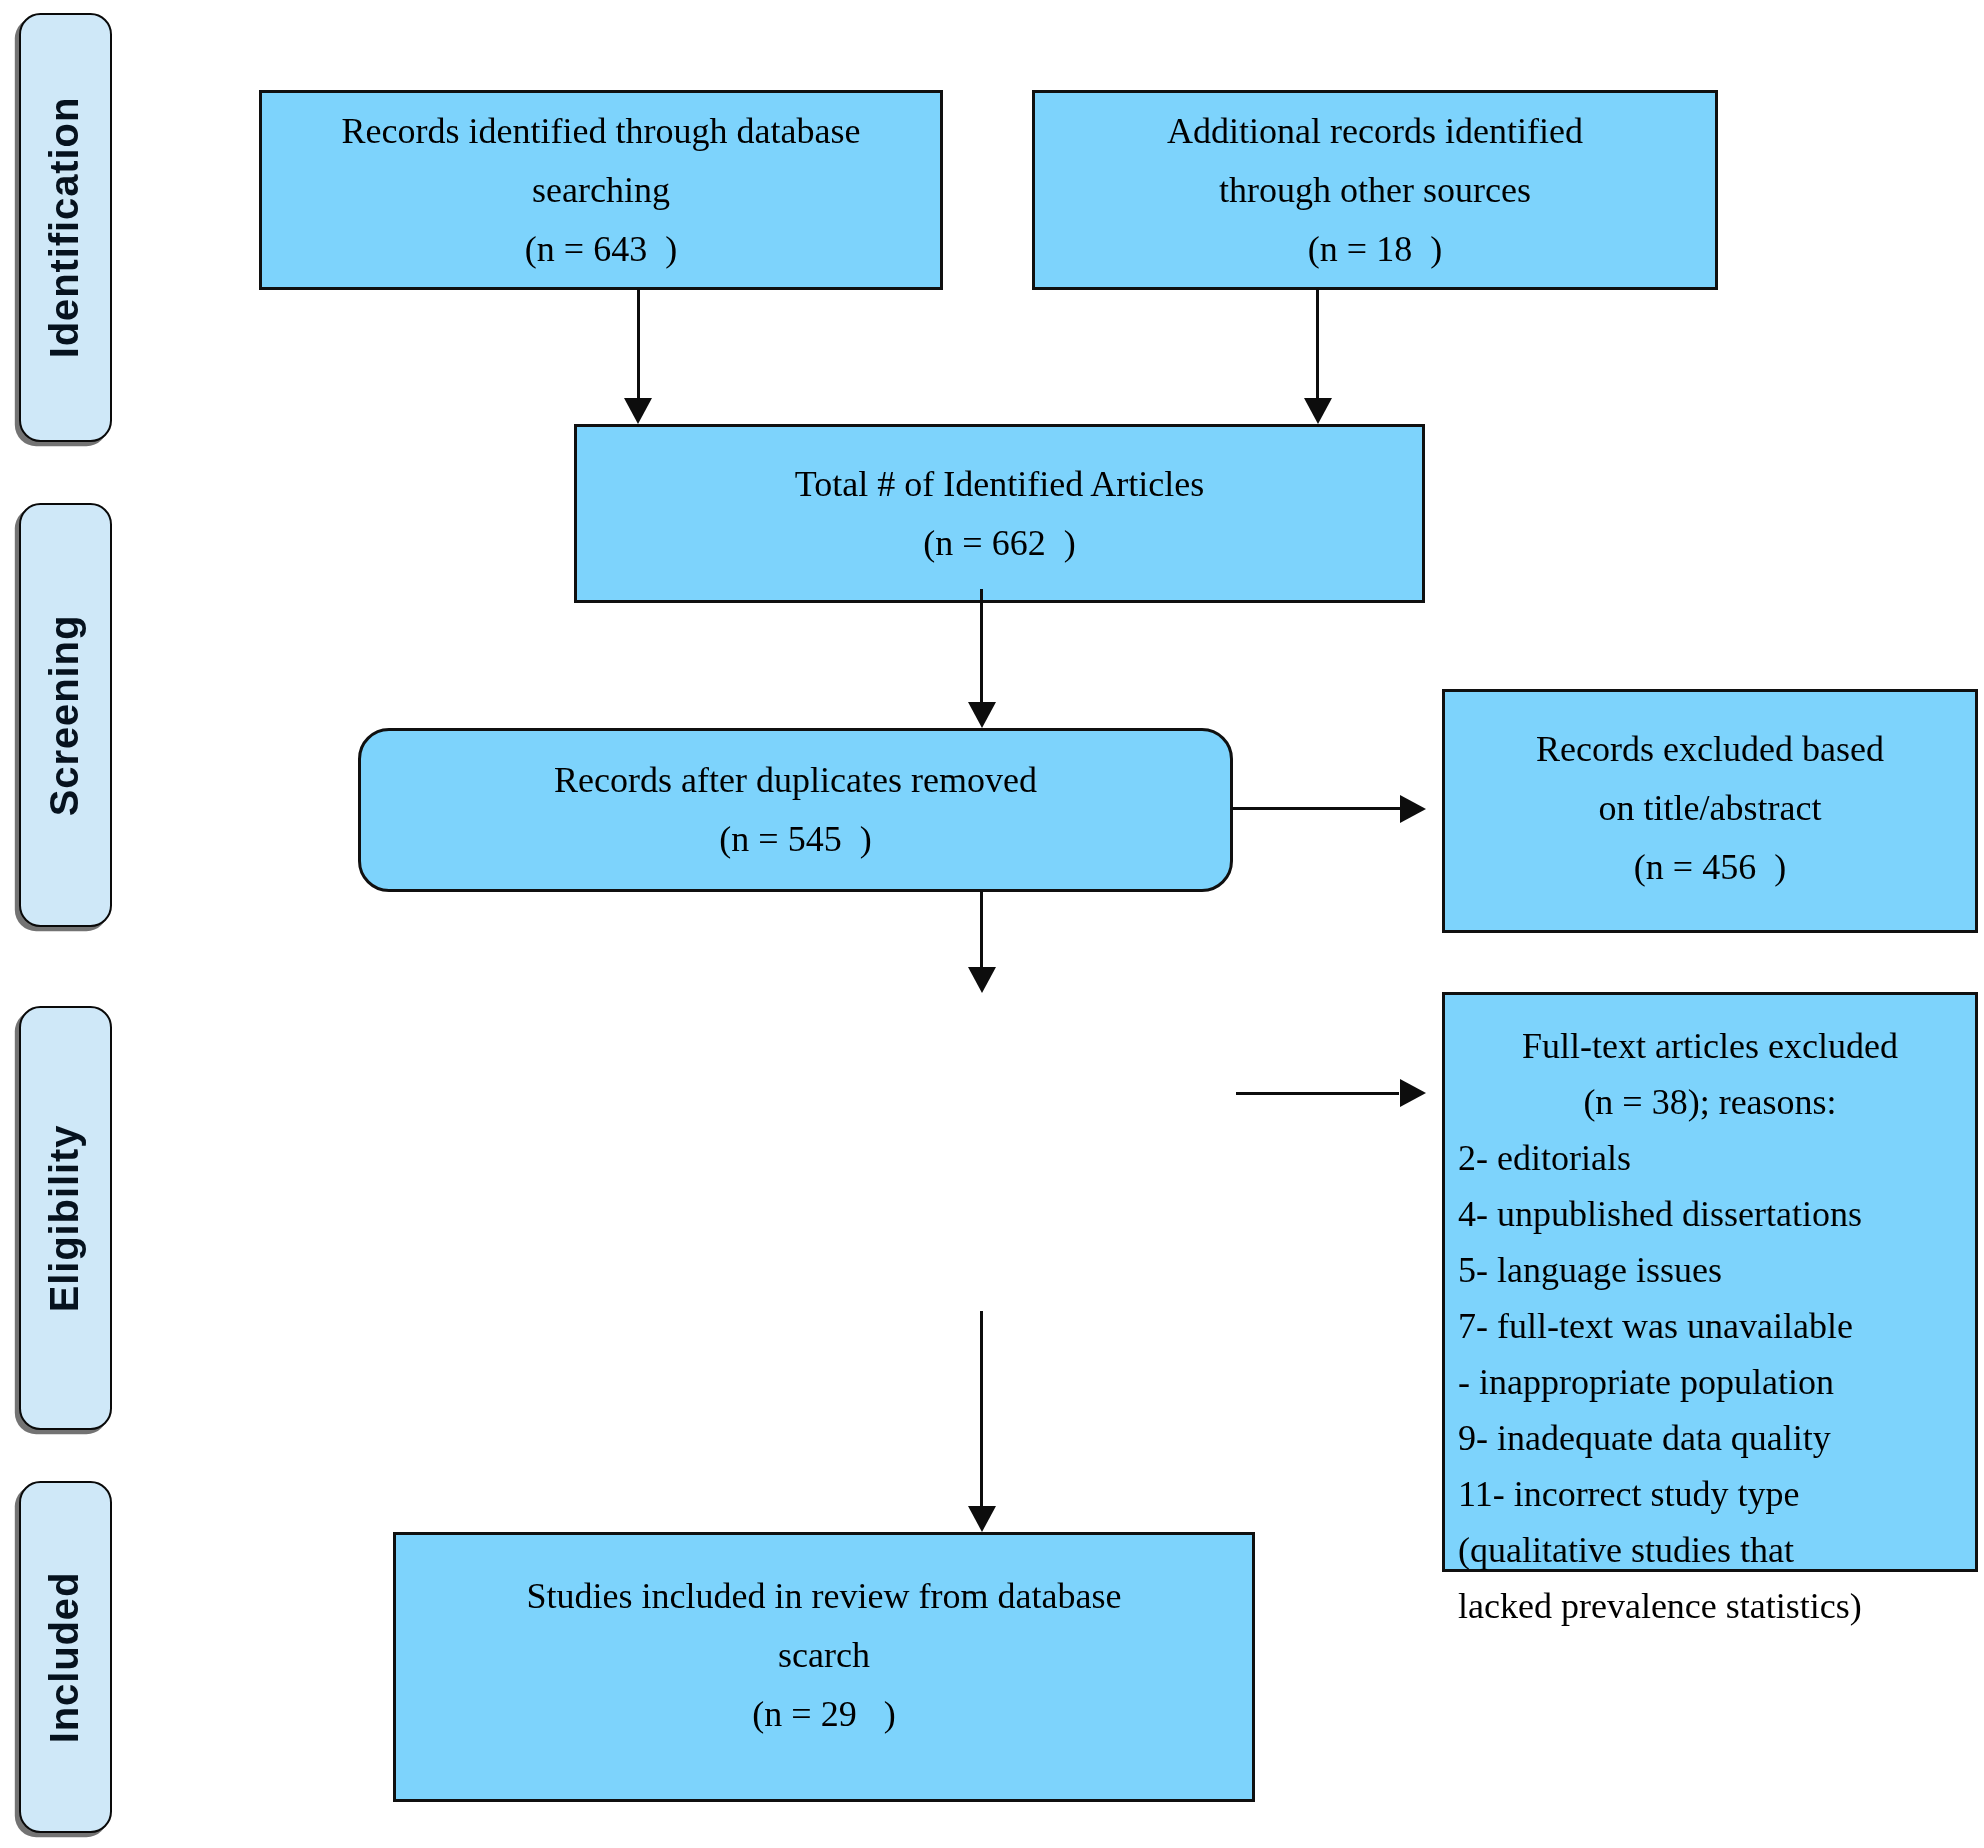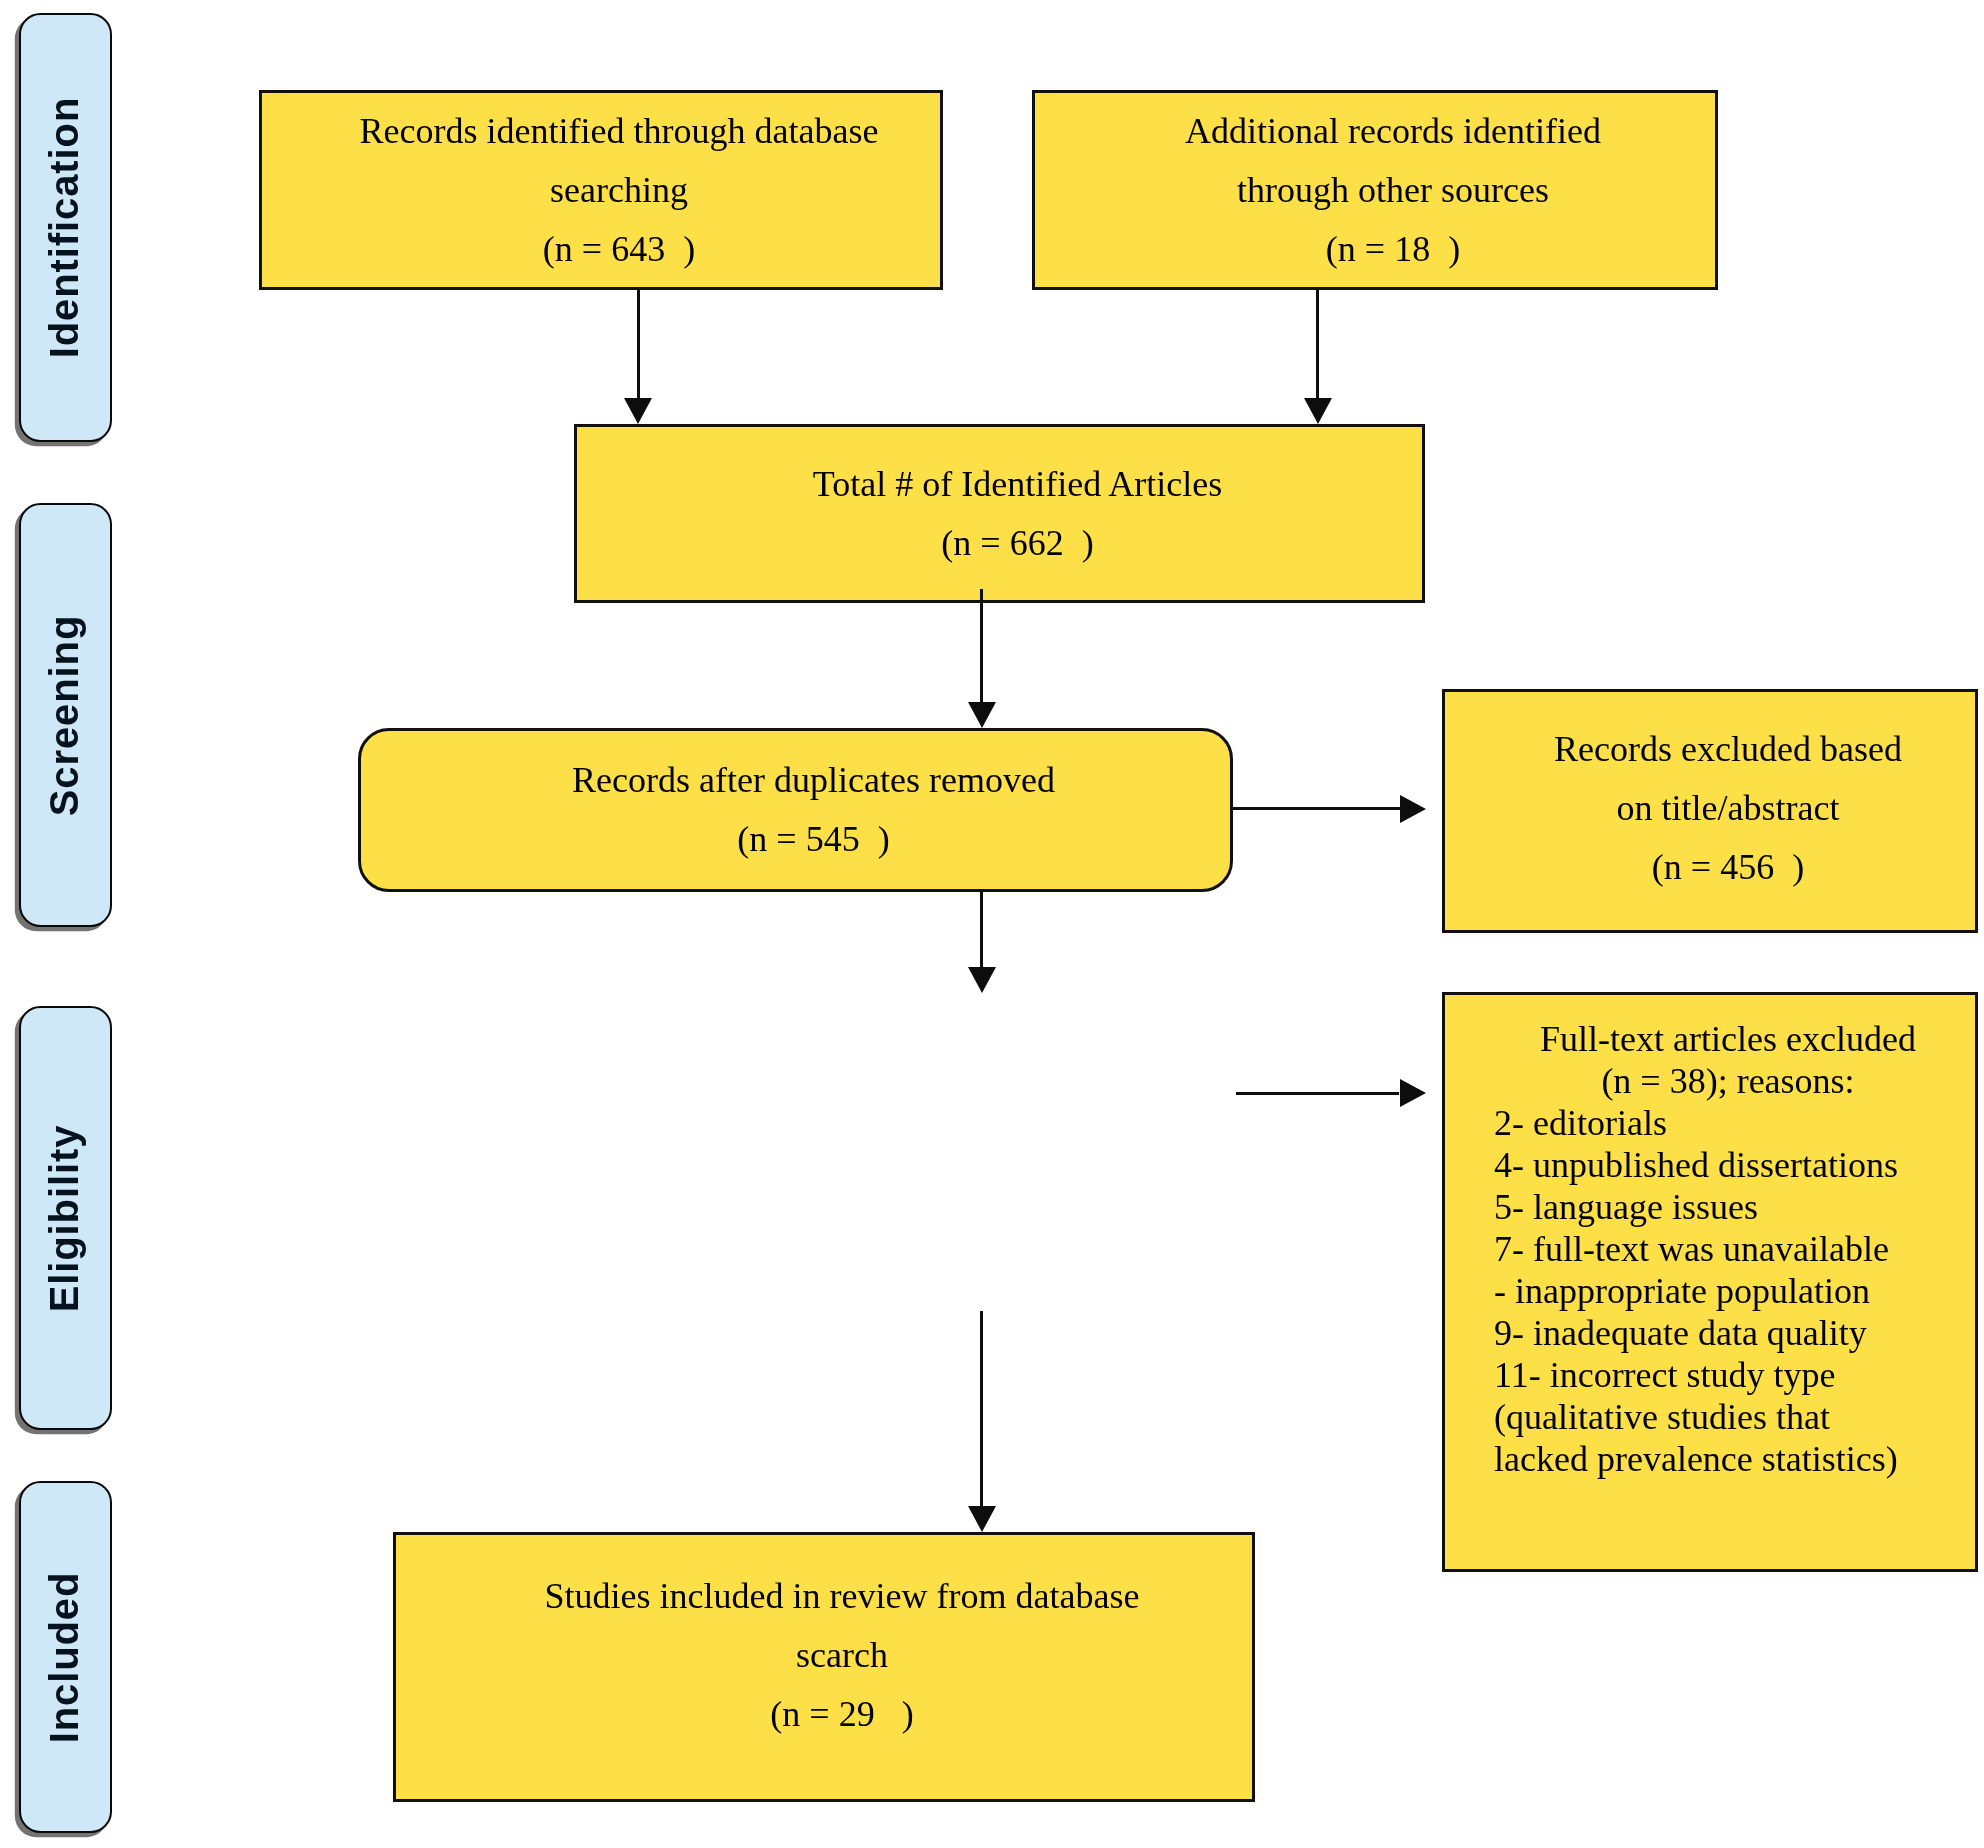--- a/index.html
+++ b/index.html
@@ -25,29 +25,28 @@
     white-space:nowrap;
     font-family:"Liberation Sans","DejaVu Sans",sans-serif;
     font-weight:bold;
     font-size:40px;
     letter-spacing:0.9px;
     color:#06121e;
   }
   
   .fbox{
     position:absolute;
-    background:#fde047;
+    background:#7dd3fc;
     border:3.7px solid #101010;
     box-sizing:border-box;
     display:flex;flex-direction:column;
     align-items:center;justify-content:center;
     text-align:center;
     font-size:36px;
     line-height:59px;
-    padding-left:36px;
   }
   .fbox.top-align{justify-content:flex-start;margin-left:16px;}
   .box-text{white-space:pre-wrap;width:100%;}
   .box-text.left{text-align:left;}
   
   .aline{position:absolute;background:#0d0d0d;}
   .ah-down{
     position:absolute;width:0;height:0;
     border-left:14px solid transparent;
     border-right:14px solid transparent;
@@ -100,21 +99,21 @@
 (n = 545  )</div>
   </div>
 
   <div class="fbox top-align" style="left:1426px;top:689px;width:536px;height:244px;padding-top:28px;">
     <div class="box-text">Records excluded based
 on title/abstract
 (n = 456  )</div>
   </div>
 
 
-  <div class="fbox top-align" style="left:1426px;top:992px;width:536px;height:580px;padding-top:23px;line-height:42px;">
+  <div class="fbox top-align" style="left:1426px;top:992px;width:536px;height:580px;padding-top:23px;line-height:56px;">
     <div class="box-text">Full-text articles excluded
 (n = 38); reasons:</div>
     <div class="box-text left" style="padding:0 4.7px 0 13px;box-sizing:border-box;">2- editorials
 4- unpublished dissertations
 5- language issues
 7- full-text was unavailable
 - inappropriate population
 9- inadequate data quality
 11- incorrect study type
 (qualitative studies that

